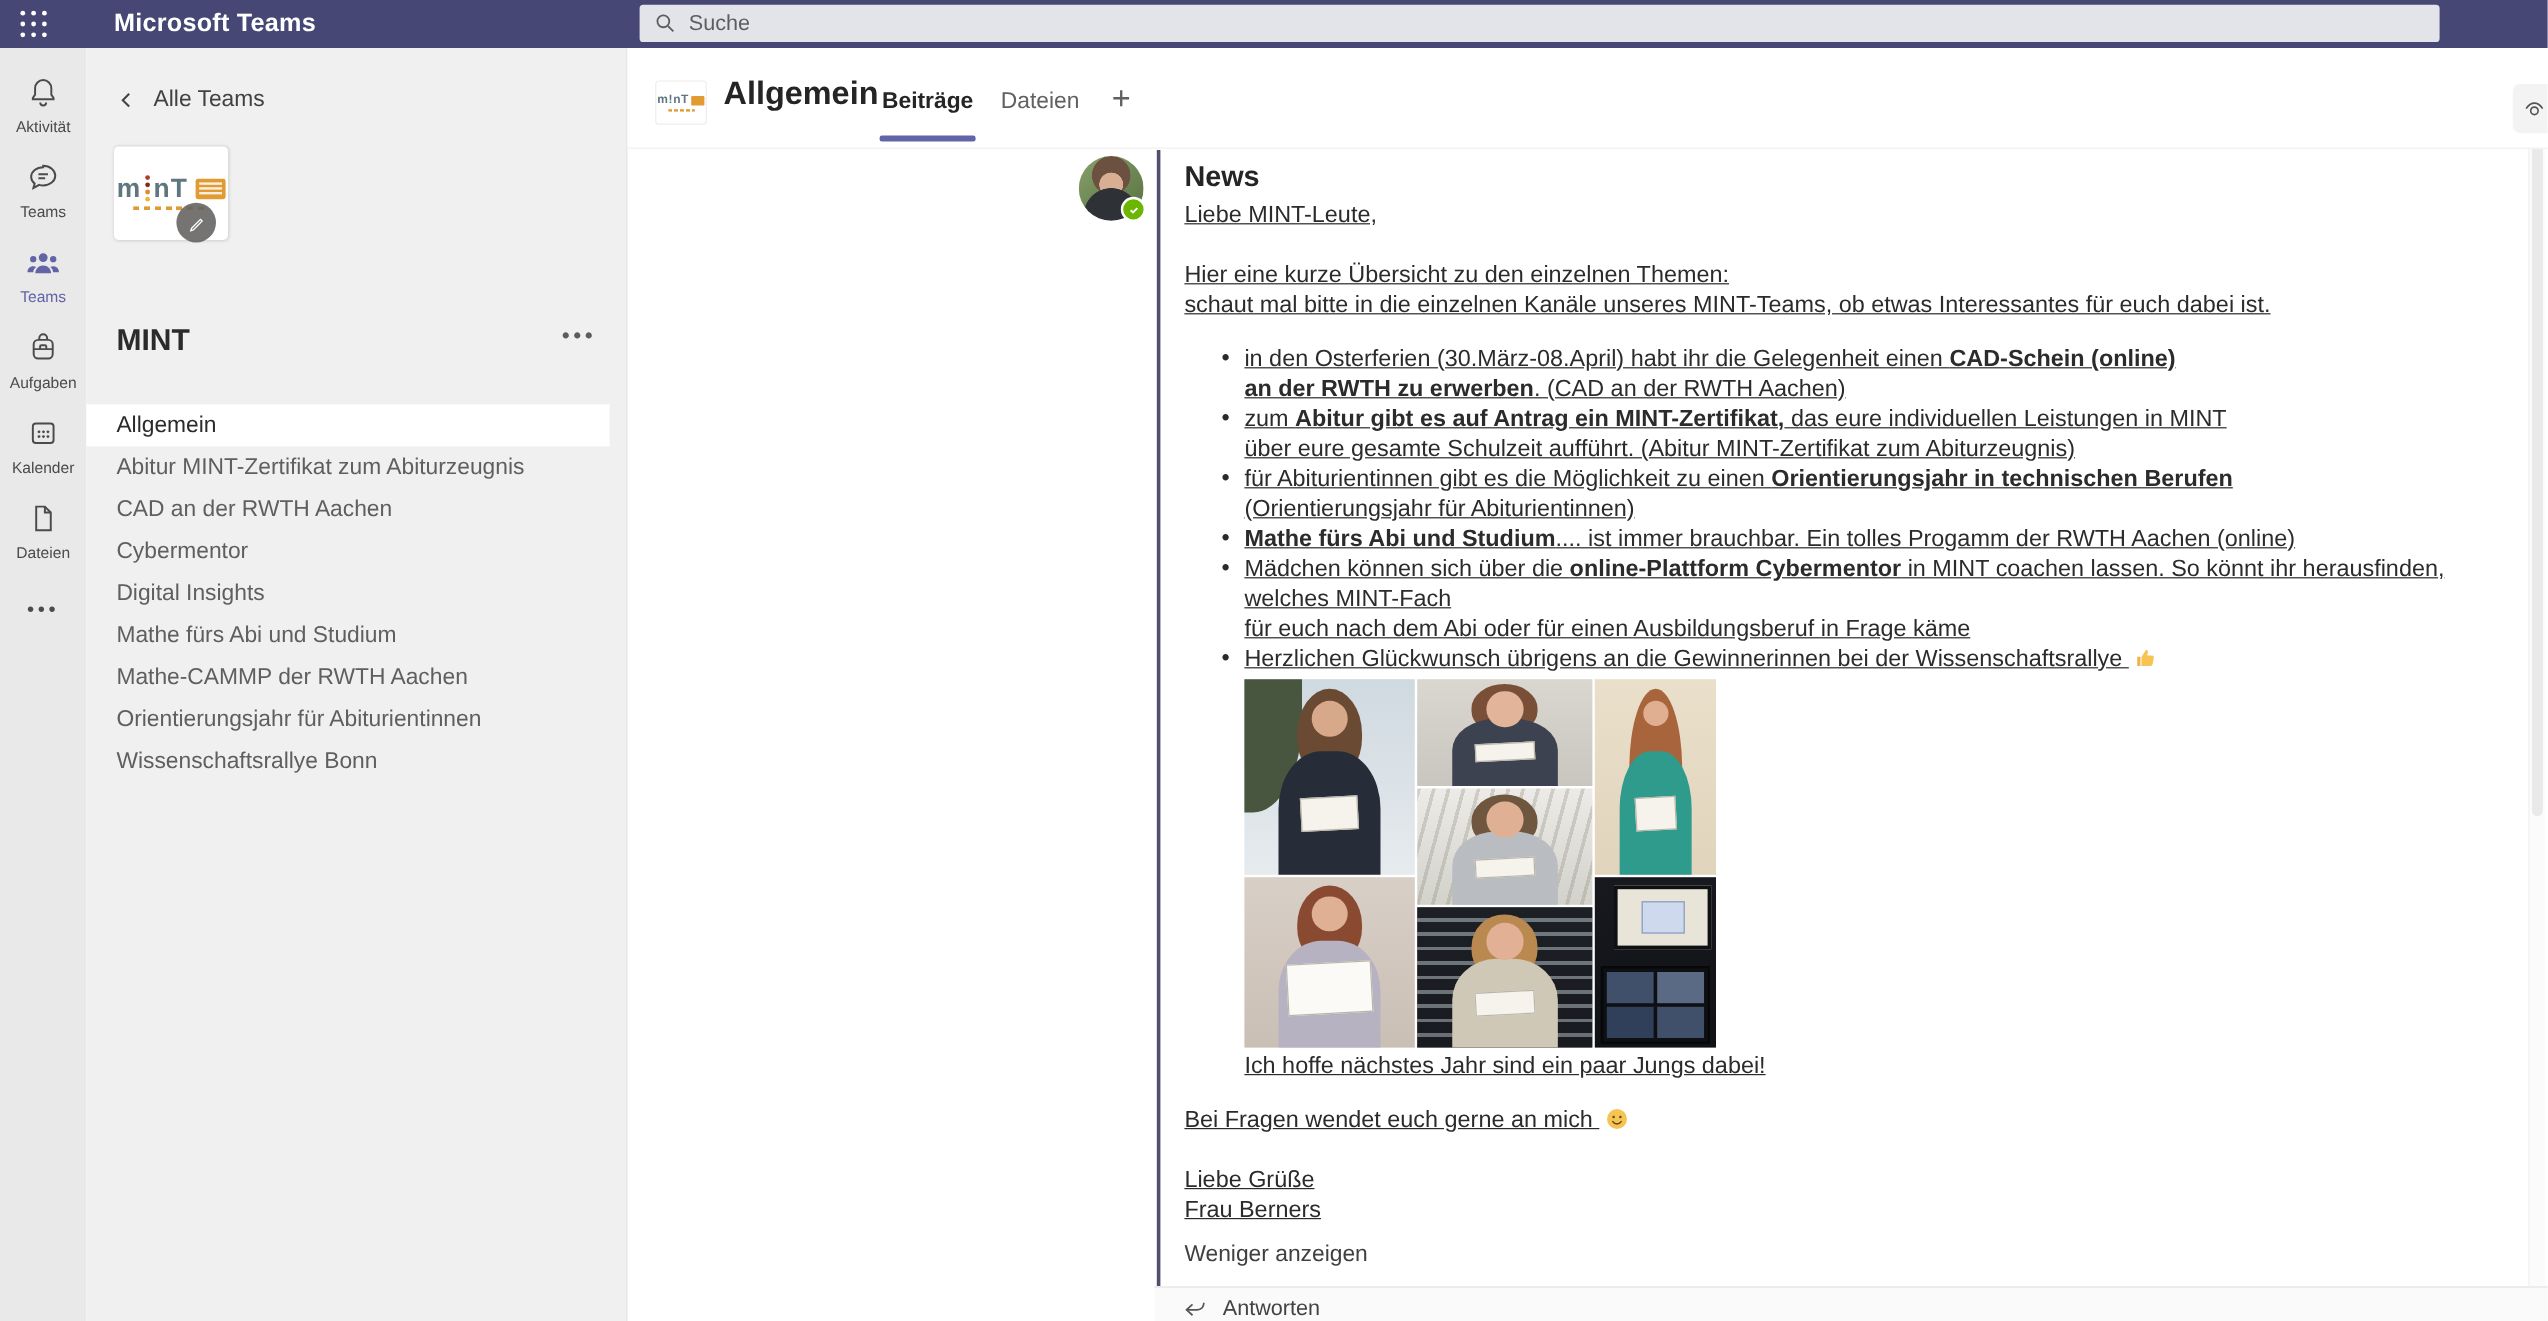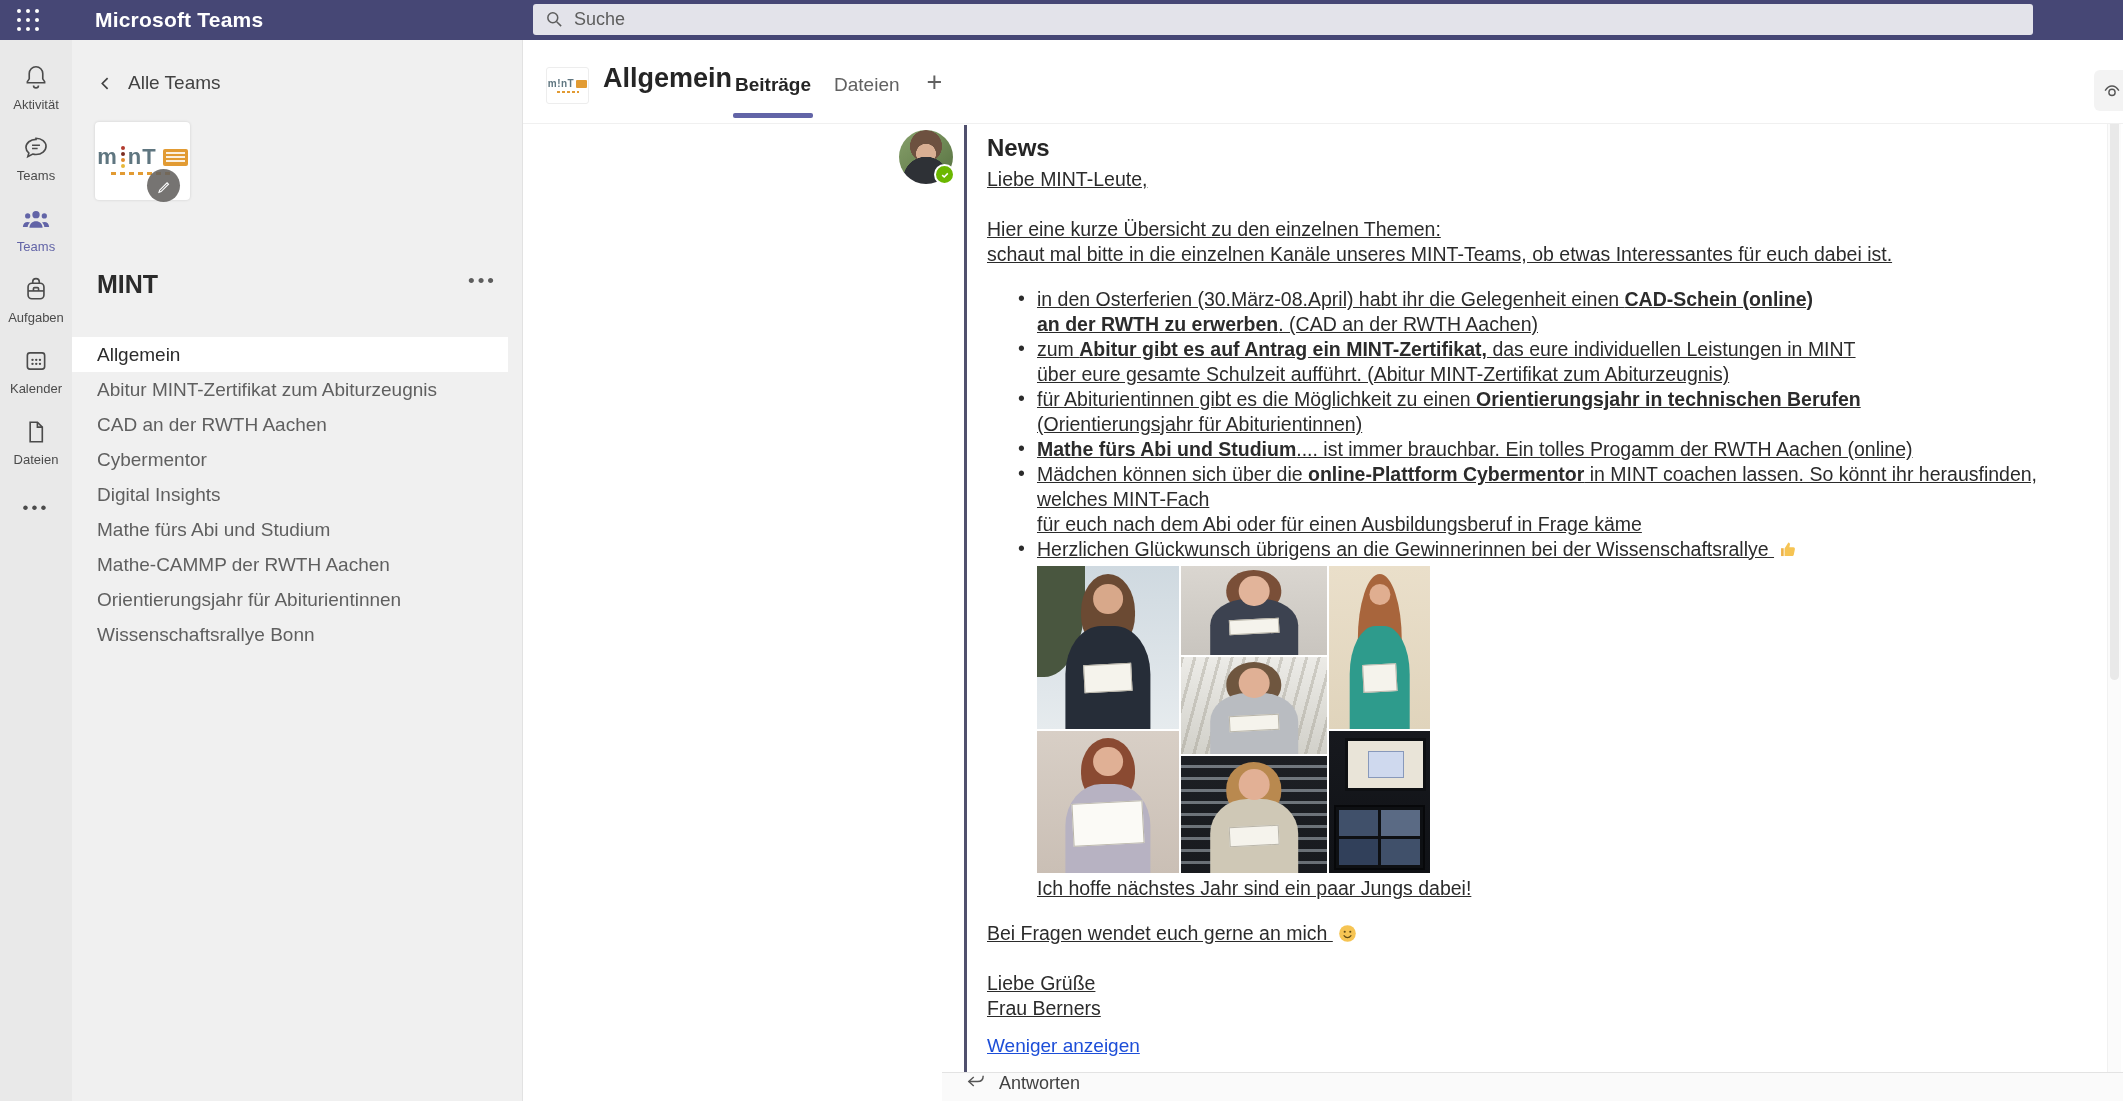--- a/index.html
+++ b/index.html
@@ -95,23 +95,23 @@
   .tile .torso{position:absolute;left:50%;top:37%;width:60%;height:70%;transform:translateX(-50%);border-radius:42% 42% 0 0;}
   .tile .cert{position:absolute;left:50%;top:60%;width:34%;height:17%;transform:translateX(-50%) rotate(-3deg);background:#f5f3ec;border:1px solid #b9b5a9;box-sizing:border-box;}
   .tile .cert.big{width:50%;height:30%;top:50%;background:#fbfaf6;}
   .tile .s1{position:absolute;top:5%;left:16%;right:4%;height:37%;background:#e9e4d8;border:3px solid #0e1013;box-sizing:border-box;display:grid;place-items:center;}
   .tile .s1 i{width:48%;height:58%;background:#cfd9ee;border:1px solid #8899bb;box-sizing:border-box;}
   .tile .s2{position:absolute;bottom:2%;left:5%;right:5%;height:46%;background:#0e1013;border:2px solid #07080a;display:grid;grid-template-columns:1fr 1fr;grid-template-rows:1fr 1fr;gap:3px;padding:3px;box-sizing:border-box;}
   .tile .s2 i{background:#40506a;}
   .tile .s2 i:nth-child(2){background:#5a6a84;}
   .tile .s2 i:nth-child(3){background:#31405a;}
   .caption{margin-top:3px;}
-  .show-less{margin-top:14px;font-size:19px;color:#1d4ed8;text-decoration:underline;cursor:pointer;display:inline-block;}
-  
-  .reply-bar{position:absolute;left:419px;right:0;bottom:0;height:29px;background:#fafafa;border-top:1px solid #e3e3e3;display:flex;align-items:flex-start;gap:12px;padding-left:23px;box-sizing:border-box;font-size:18px;color:#424242;cursor:pointer;z-index:6;}
+  .show-less{margin-top:14px;font-size:19px;color:#404040;cursor:pointer;display:inline-block;}
+  
+  .reply-bar{position:absolute;left:439px;right:0;bottom:0;height:29px;background:#fafafa;border-top:1px solid #e3e3e3;display:flex;align-items:flex-end;gap:12px;padding-left:23px;box-sizing:border-box;font-size:18px;color:#424242;cursor:pointer;z-index:6;}
   .reply-bar svg{width:22px;height:18px;}
   
   .scrollbar{position:absolute;right:2px;top:70px;bottom:6px;width:13px;background:#fbfbfb;border-left:1px solid #f1f1f1;}
   .scroll-thumb{position:absolute;top:10px;left:2px;right:2px;height:560px;border-radius:6px;background:#e9e9e9;cursor:pointer;}
   b{font-weight:bold;}
 </style>
 </head>
 <body>
 
 <div class="topbar">

